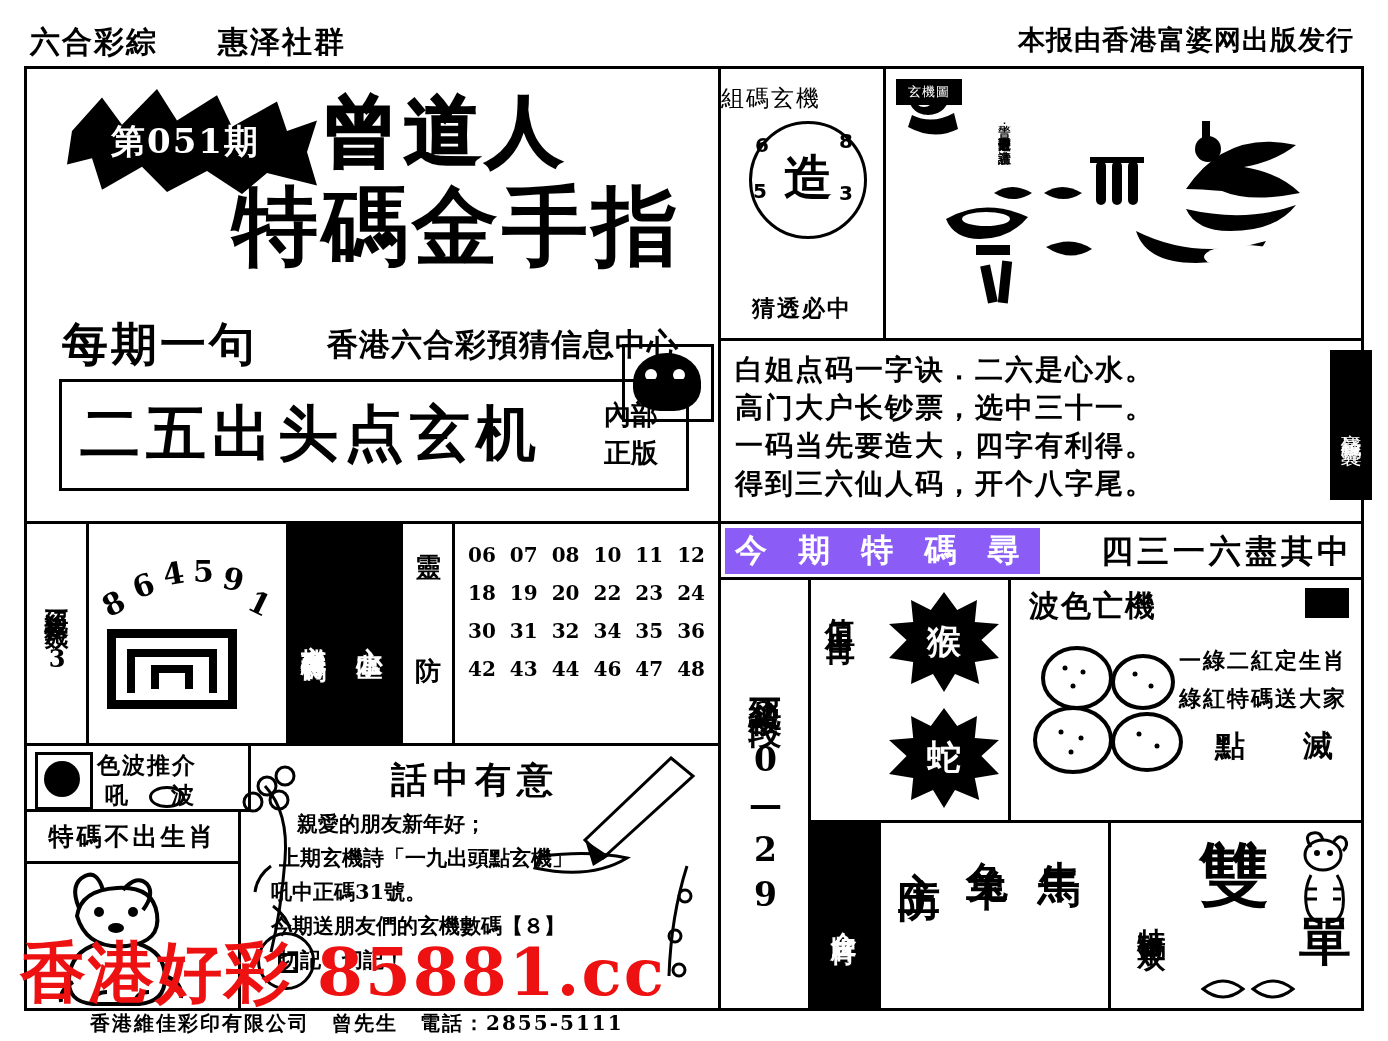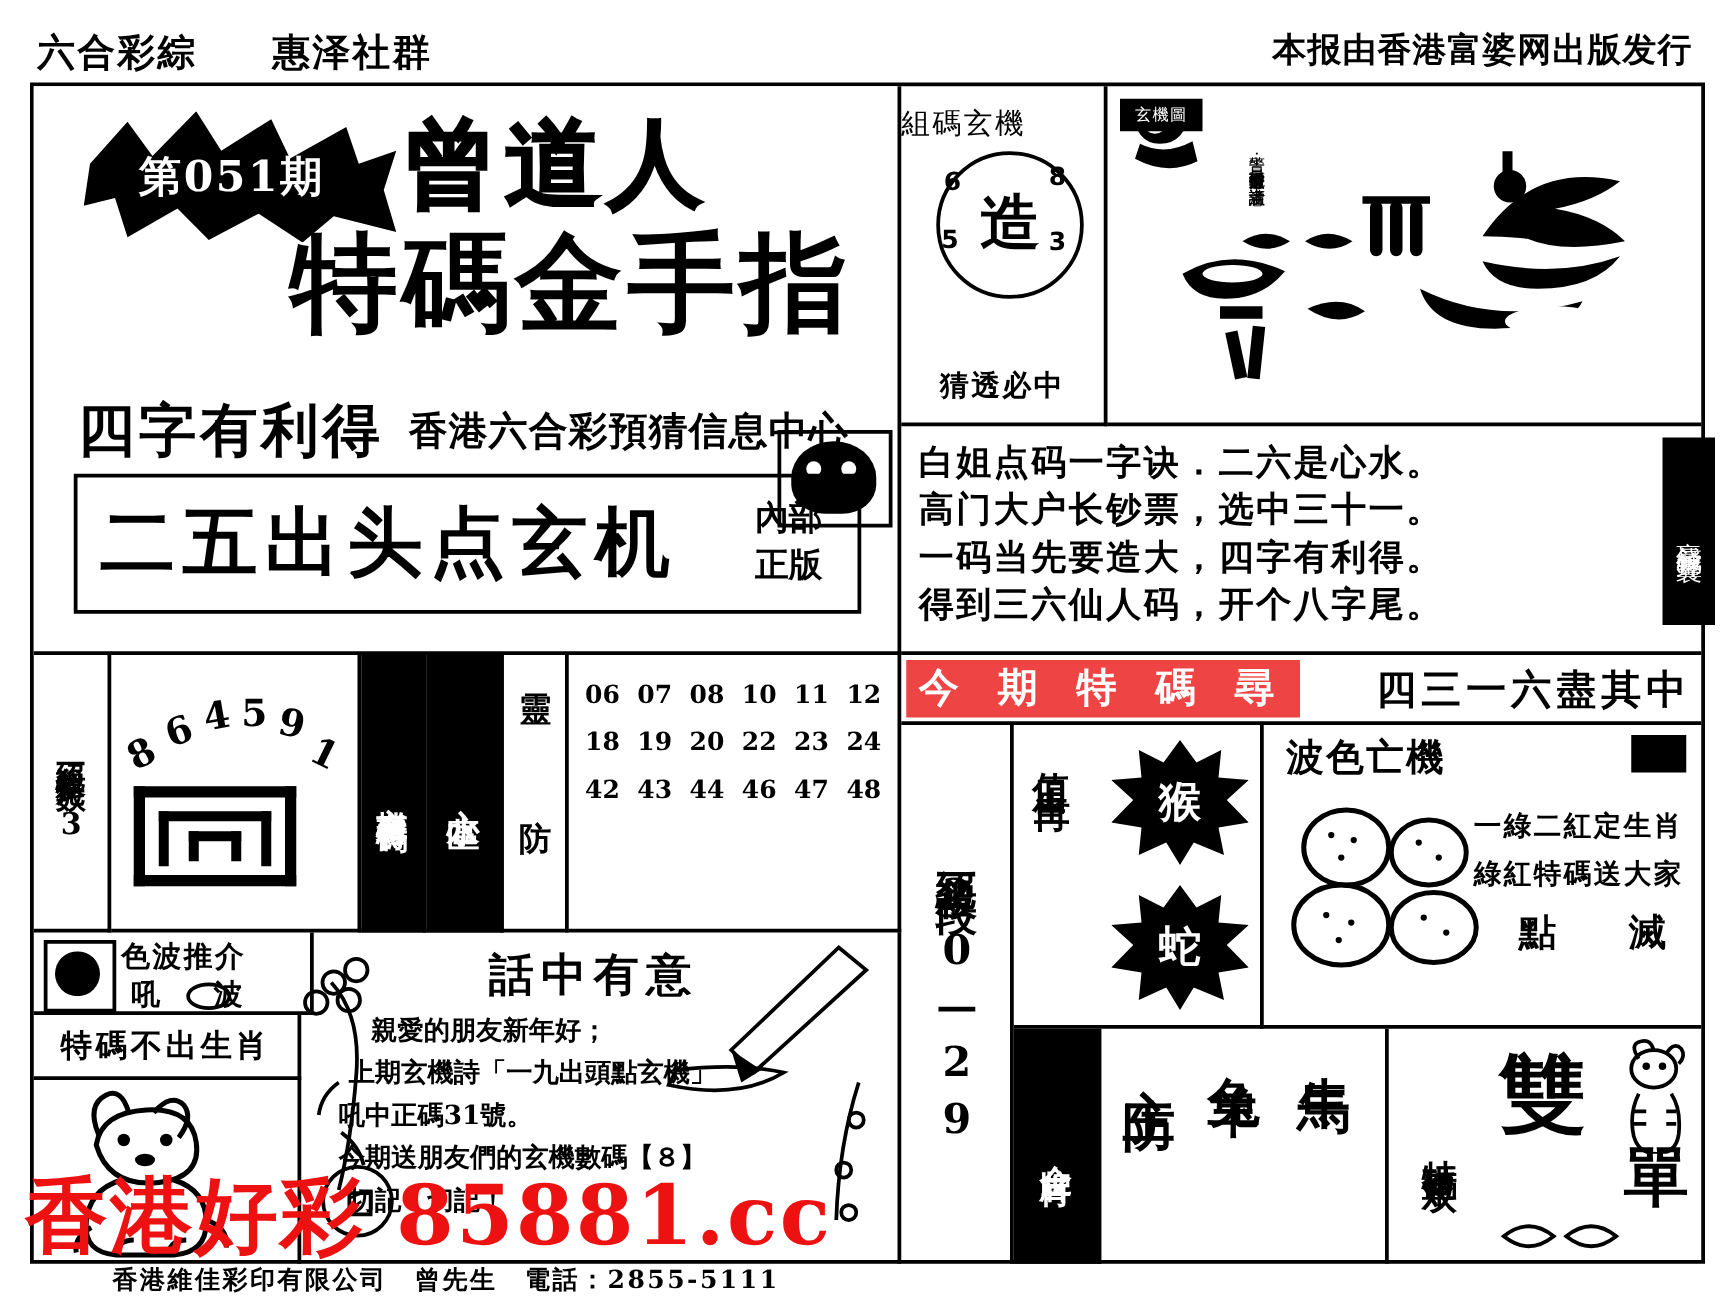--- a/index.html
+++ b/index.html
@@ -49,21 +49,21 @@
   #art .tag{position:absolute;left:10px;top:10px;width:66px;height:26px;background:#000;color:#fff;font-size:13px;letter-spacing:1px;display:flex;align-items:center;justify-content:center;}
   #art .warn{position:absolute;left:16px;top:46px;width:110px;font-size:13px;line-height:16px;writing-mode:vertical-rl;text-orientation:upright;height:200px;font-family:"DejaVu Serif","Liberation Serif",serif;}
 
   
   #poem{position:absolute;left:721px;top:341px;width:640px;height:183px;box-sizing:border-box;border-bottom:3px solid #000;padding:10px 14px;}
   #poem div{font-size:28px;font-weight:bold;line-height:38px;letter-spacing:2px;font-family:"DejaVu Serif","Liberation Serif",serif;}
   #jin{position:absolute;right:16px;top:350px;width:42px;height:150px;background:#000;color:#fff;writing-mode:vertical-rl;text-orientation:upright;font-size:21px;letter-spacing:4px;display:flex;align-items:center;justify-content:center;font-family:"DejaVu Serif","Liberation Serif",serif;}
 
   
   #band{position:absolute;left:721px;top:524px;width:640px;height:56px;box-sizing:border-box;border-bottom:3px solid #000;}
-  #band .inv{position:absolute;left:4px;top:4px;height:46px;background:#ef4444;color:#fff;font-size:32px;font-weight:bold;letter-spacing:10px;padding:0 10px;display:flex;align-items:center;font-family:"DejaVu Serif","Liberation Serif",serif;}
+  #band .inv{position:absolute;left:4px;top:4px;height:46px;background:#8b5cf6;color:#fff;font-size:32px;font-weight:bold;letter-spacing:10px;padding:0 10px;display:flex;align-items:center;font-family:"DejaVu Serif","Liberation Serif",serif;}
   #band .plain{position:absolute;right:8px;top:6px;font-size:32px;font-weight:bold;letter-spacing:4px;font-family:"DejaVu Serif","Liberation Serif",serif;}
 
   
   #juesha{position:absolute;left:27px;top:524px;width:62px;height:222px;box-sizing:border-box;border-right:3px solid #000;border-bottom:3px solid #000;display:flex;align-items:center;justify-content:center;}
   #juesha span{writing-mode:vertical-rl;text-orientation:upright;font-size:24px;font-weight:bold;letter-spacing:4px;font-family:"DejaVu Serif","Liberation Serif",serif;}
 
   #digits{position:absolute;left:89px;top:524px;width:200px;height:222px;box-sizing:border-box;border-right:3px solid #000;border-bottom:3px solid #000;overflow:hidden;}
   #digits .d{position:absolute;font-size:30px;font-weight:bold;font-family:"DejaVu Serif","Liberation Serif",serif;}
   #maze{position:absolute;left:18px;top:105px;width:130px;height:80px;}
   #maze i{position:absolute;background:#000;display:block;}
@@ -163,21 +163,21 @@
     </div>
     <div id="title-main">曾道人</div>
     <div id="title-sub">特碼金手指</div>
 
     <div id="mask-logo">
       <div class="m"></div>
         <div class="e1"></div>
         <div class="e2"></div>
     </div>
 
-    <div id="meiqi">四字有利得</div>
+    <div id="meiqi">每期一句</div>
     <div id="center-line">香港六合彩預猜信息中心</div>
 
     <div id="slogan-box">
       <div class="big">二五出头点玄机</div>
       <div class="small">
         <div>內部</div>
         <div>正版</div>
       </div>
     </div>
   </div>
@@ -293,20 +293,28 @@
         <td>11</td>
         <td>12</td>
       </tr>
       <tr>
         <td>18</td>
         <td>19</td>
         <td>20</td>
         <td>22</td>
         <td>23</td>
         <td>24</td>
+      </tr>
+      <tr>
+        <td>30</td>
+        <td>31</td>
+        <td>32</td>
+        <td>34</td>
+        <td>35</td>
+        <td>36</td>
       </tr>
       <tr>
         <td>42</td>
         <td>43</td>
         <td>44</td>
         <td>46</td>
         <td>47</td>
         <td>48</td>
       </tr>
     </tbody>

